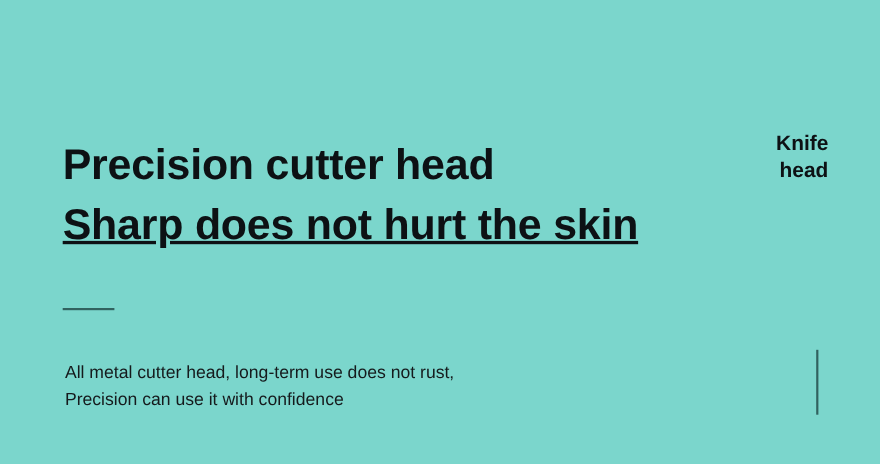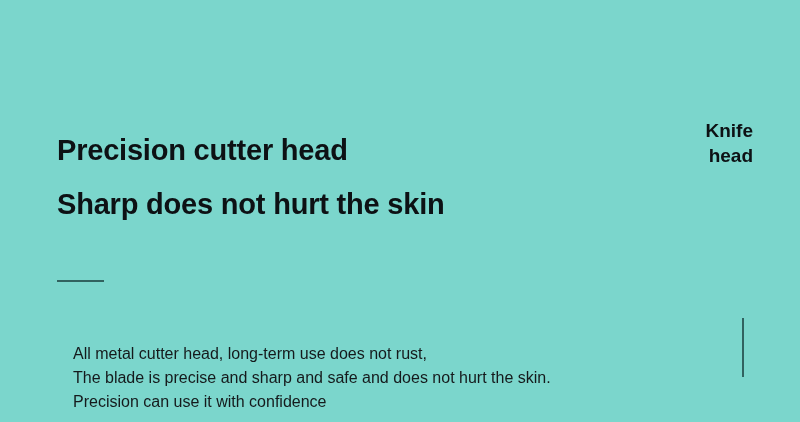--- a/index.html
+++ b/index.html
@@ -23,21 +23,21 @@
   
   .headline-group {
     position: absolute;
     left: 57px;
     top: 131px;
   }
   .headline {
     margin: 0;
     color: #0d1114;
     font-family: "Liberation Sans Narrow", "Liberation Sans", sans-serif;
-    font-size: 29px;
+    font-size: 39px;
     font-weight: bold;
     letter-spacing: -0.2px;
     line-height: 39px;
     white-space: nowrap;
   }
   .headline-2 {
     margin-top: 15px;
   }
 
   
@@ -48,21 +48,21 @@
     width: 47px;
     height: 2px;
     background: #31625f;
   }
 
   
   .body-copy {
     position: absolute;
     left: 57px;
     top: 326px;
-    margin: 16px;
+    margin: 2px;
     color: #151a1c;
     font-family: "Liberation Sans", sans-serif;
     font-size: 16px;
     font-weight: normal;
     line-height: 24px;
     white-space: nowrap;
   }
   .body-line {
     display: block;
   }
@@ -93,28 +93,27 @@
     background: #31625f;
   }
 </style>
 </head>
 <body>
 
 <div id="banner" style="background: rgb(123, 214, 204);">
 
   <div class="headline-group">
     <h1 class="headline headline-1" style="color: rgb(13, 17, 20);">Precision cutter head</h1>
-    <h1 class="headline headline-2" style="color: rgb(13, 17, 20);">Sharp does not hurt the skin</h1>
+    <h1 class="headline headline-2" style="color: rgb(13, 17, 20); text-decoration: underline;">Sharp does not hurt the skin</h1>
   </div>
 
   <div class="rule-dash" style="background: rgb(49, 98, 95);"></div>
 
   <p class="body-copy" style="color: rgb(21, 26, 28);">
     <span class="body-line">All metal cutter head, long-term use does not rust,</span>
-    <span class="body-line">The blade is precise and sharp and safe and does not hurt the skin.</span>
     <span class="body-line">Precision can use it with confidence</span>
   </p>
 
   <div class="corner-label" style="color: rgb(13, 17, 20);">Knife head</div>
 
   <div class="rule-vertical" style="background: rgb(49, 98, 95);"></div>
 
 </div>
 
 </body></html>

